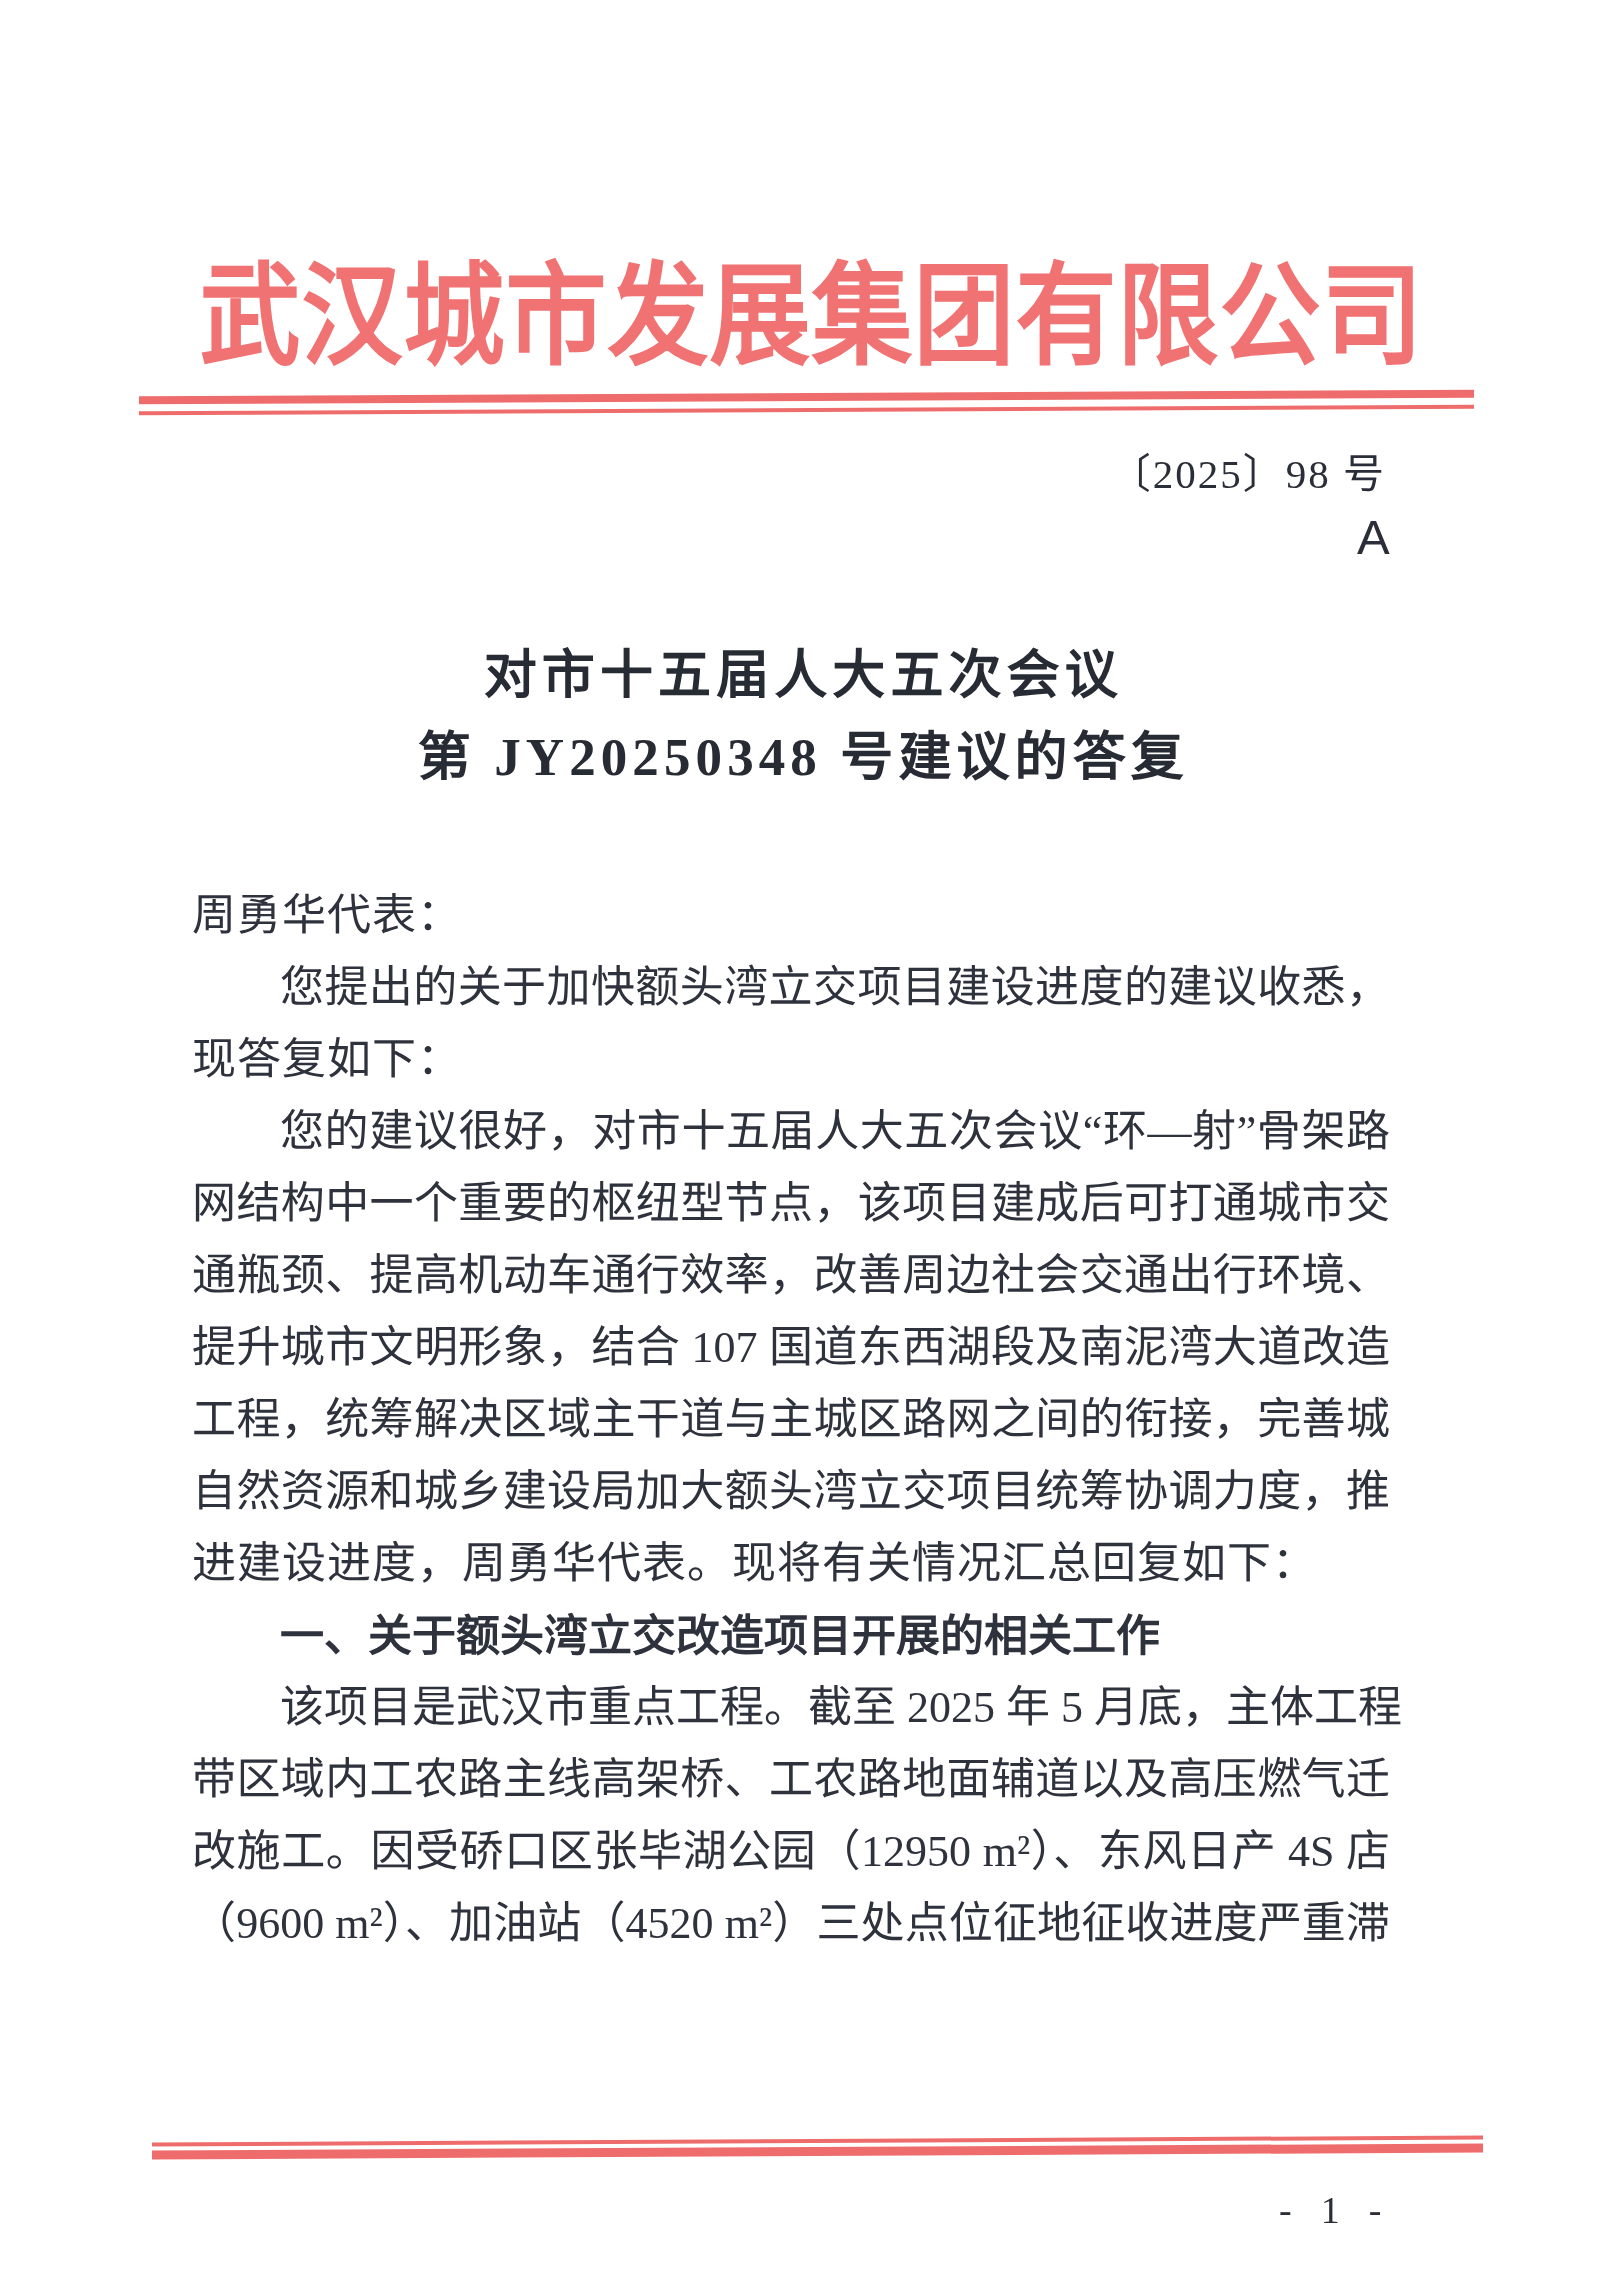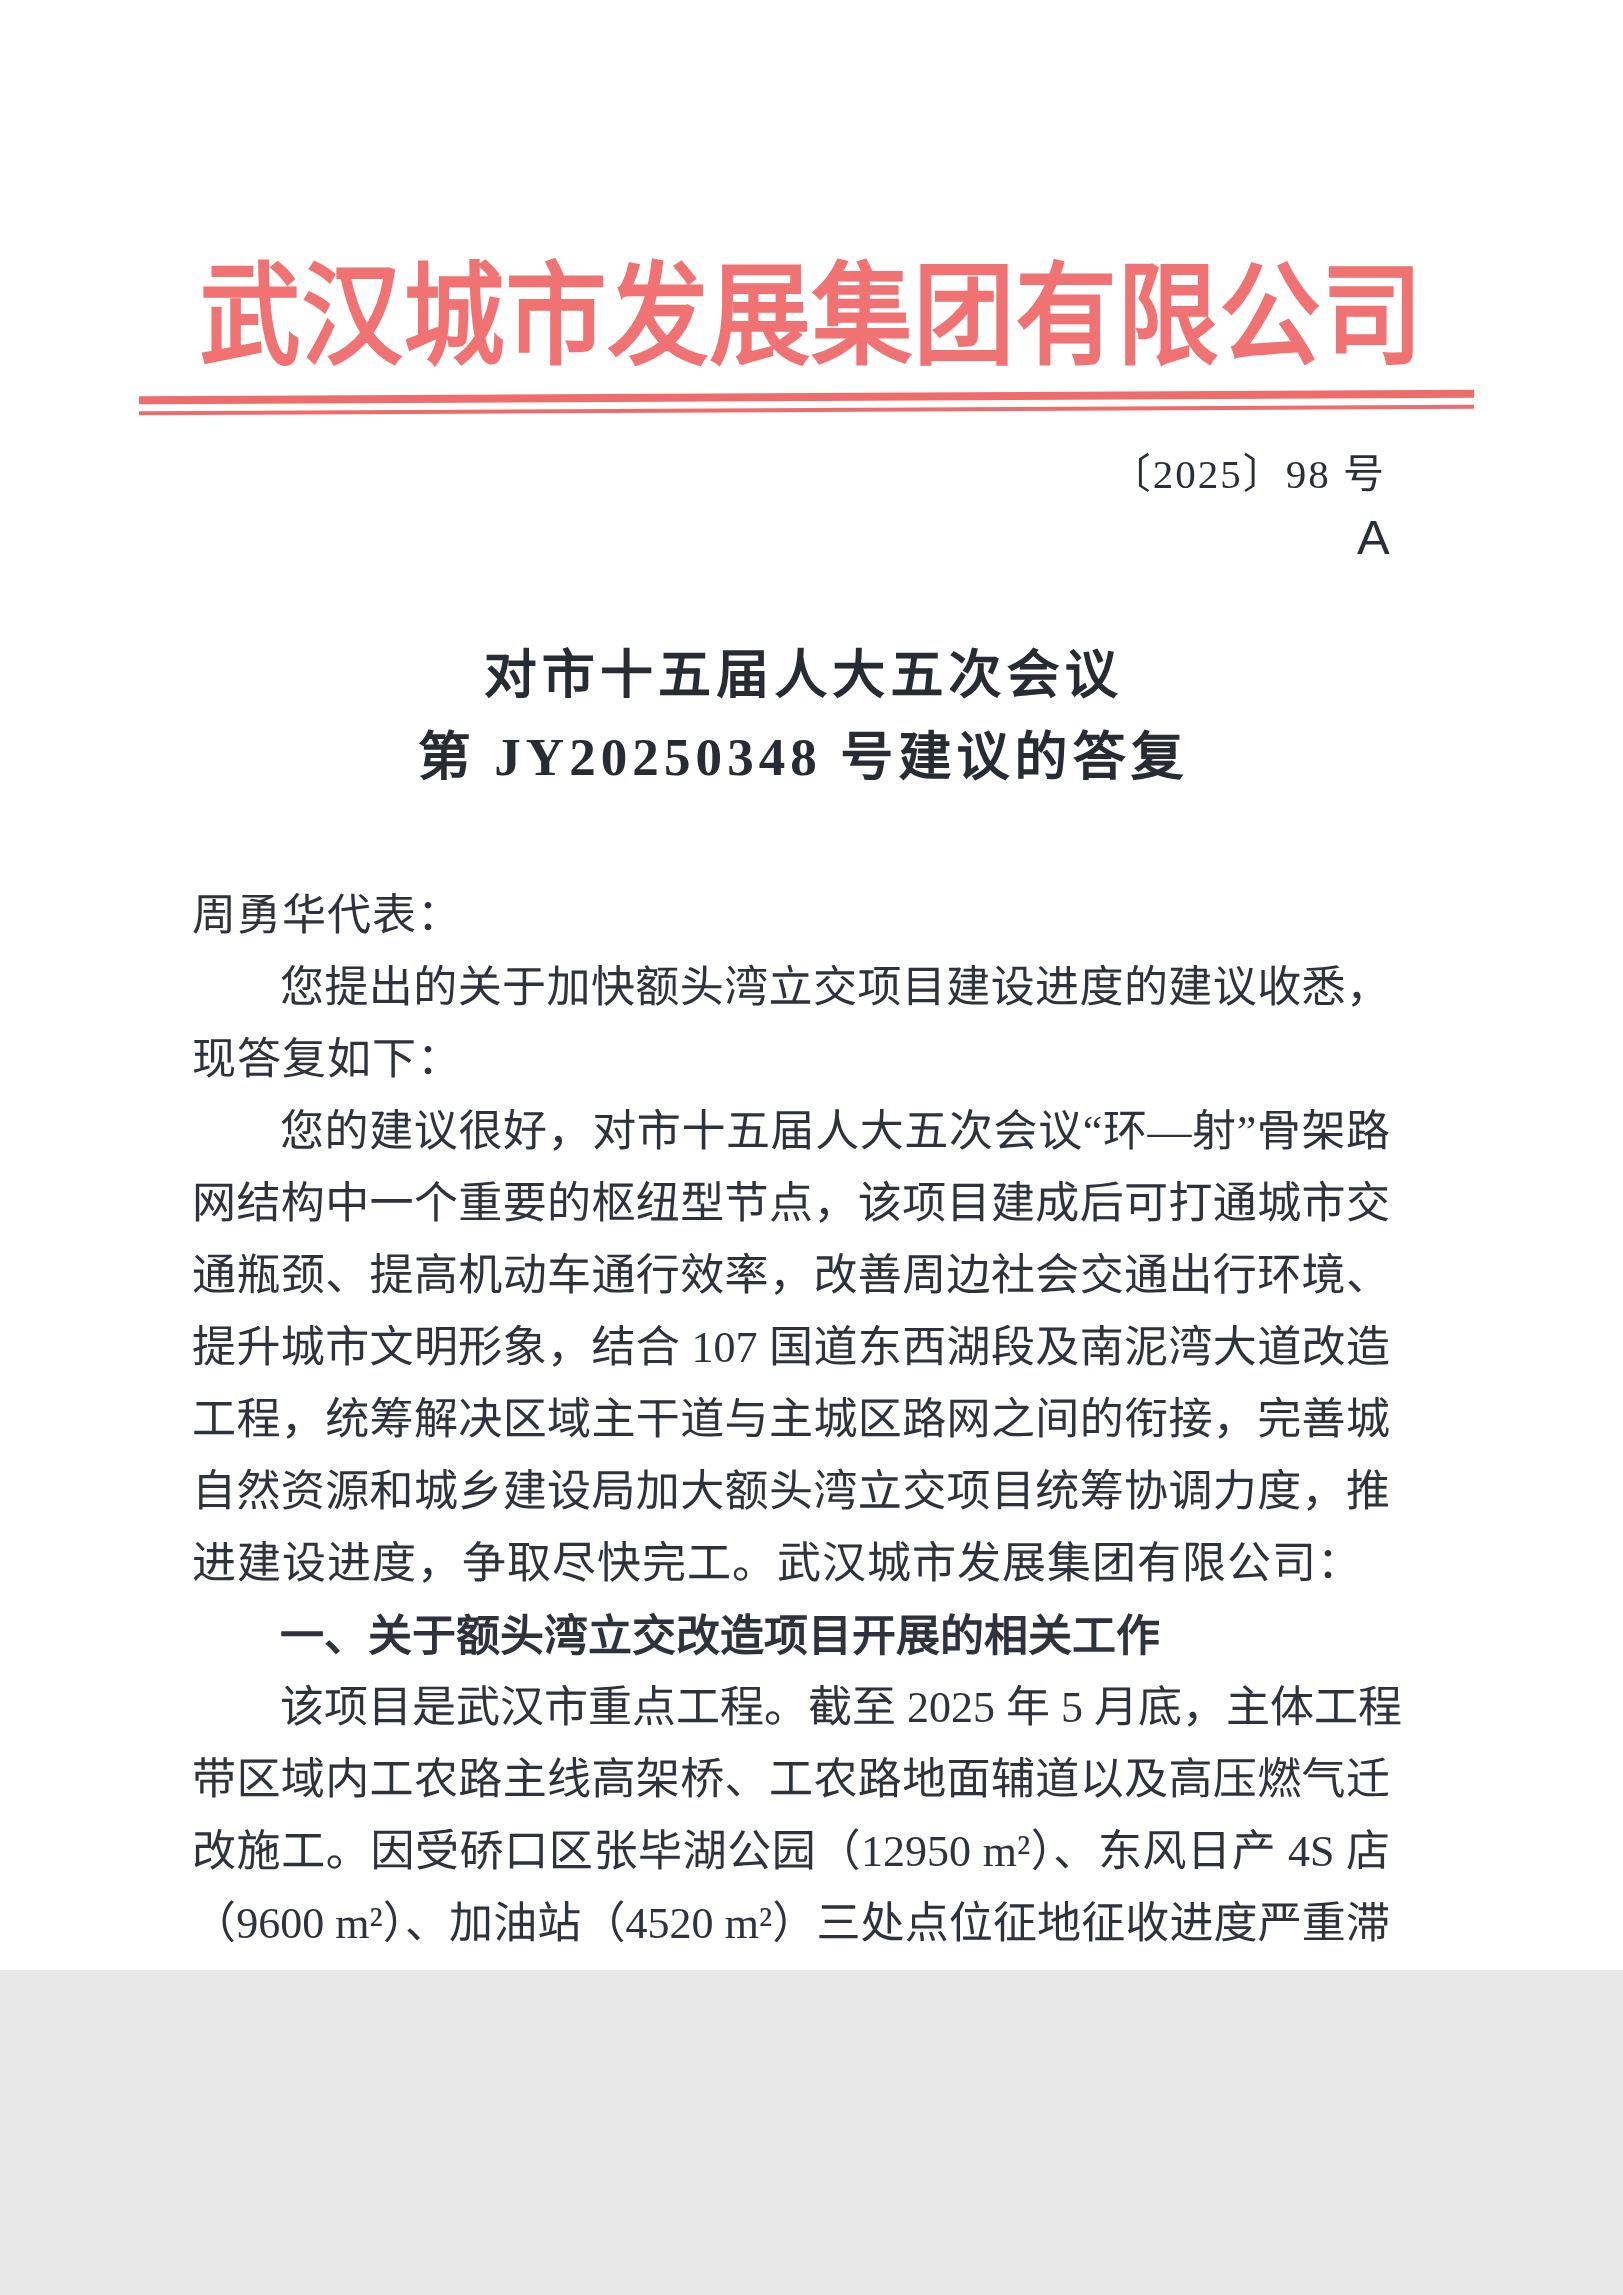--- a/index.html
+++ b/index.html
@@ -1,21 +1,21 @@
 <!DOCTYPE html>
 <html lang="zh-CN" style="font-size:8.2px"><head>
 <meta charset="utf-8">
 <title>公文</title>
 <style>
   * { margin: 0; padding: 0; box-sizing: border-box; }
   html, body { background: #e8e8e8; }
   .page {
     position: relative;
     width: 1623px;
-    height: 1970px;
+    height: 2295px;
     background: #ffffff;
     overflow: hidden;
     font-family: "Liberation Serif", "DejaVu Serif", serif;
     color: #2e323c;
   }
   
   .org-title {
     position: absolute;
     top: 262px; left: 0; right: 0;
     text-align: center;
@@ -131,21 +131,21 @@
   <div class="body-block">
     <div class="line">周勇华代表：</div>
     <div class="line indent justify">您提出的关于加快额头湾立交项目建设进度的建议收悉，</div>
     <div class="line">现答复如下：</div>
     <div class="line indent justify">您的建议很好，对市十五届人大五次会议“环—射”骨架路</div>
     <div class="line justify">网结构中一个重要的枢纽型节点，该项目建成后可打通城市交</div>
     <div class="line justify">通瓶颈、提高机动车通行效率，改善周边社会交通出行环境、</div>
     <div class="line justify">提升城市文明形象，结合 107 国道东西湖段及南泥湾大道改造</div>
     <div class="line justify">工程，统筹解决区域主干道与主城区路网之间的衔接，完善城</div>
     <div class="line justify">自然资源和城乡建设局加大额头湾立交项目统筹协调力度，推</div>
-    <div class="line">进建设进度，争取尽快完工。武汉城市发展集团有限公司：</div>
+    <div class="line">进建设进度，周勇华代表。现将有关情况汇总回复如下：</div>
     <div class="line indent heading">一、关于额头湾立交改造项目开展的相关工作</div>
     <div class="line indent justify">该项目是武汉市重点工程。截至 2025 年 5 月底，主体工程</div>
     <div class="line justify">带区域内工农路主线高架桥、工农路地面辅道以及高压燃气迁</div>
     <div class="line justify">改施工。因受硚口区张毕湖公园（12950 m²）、东风日产 4S 店</div>
     <div class="line justify">（9600 m²）、加油站（4520 m²）三处点位征地征收进度严重滞</div>
   </div>
 
   <div class="rule ftr ftr-thin"></div>
   <div class="rule ftr ftr-thick"></div>
 

